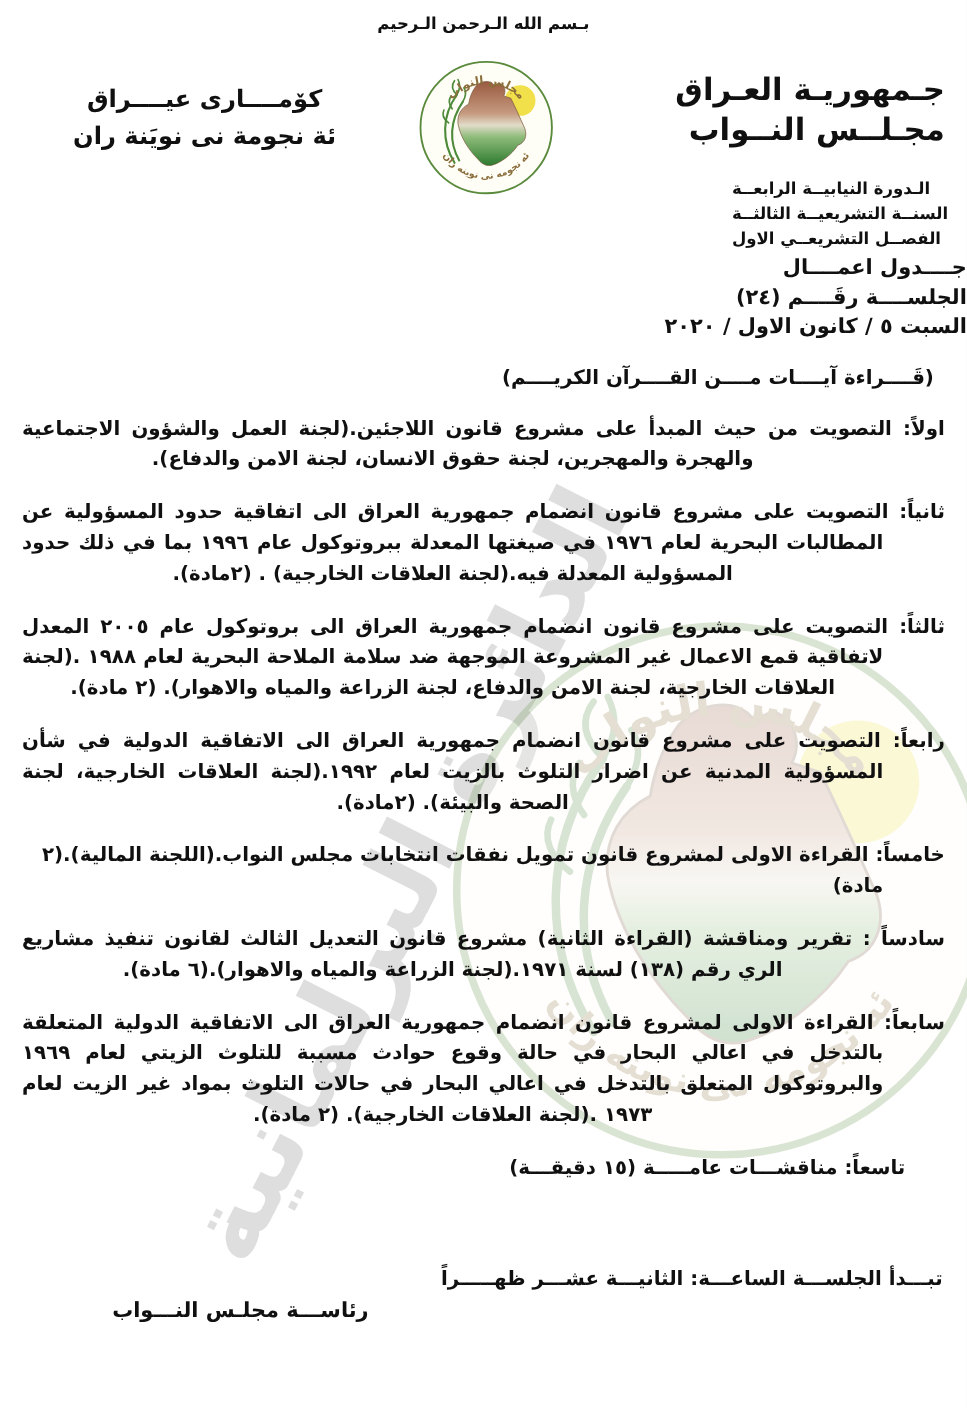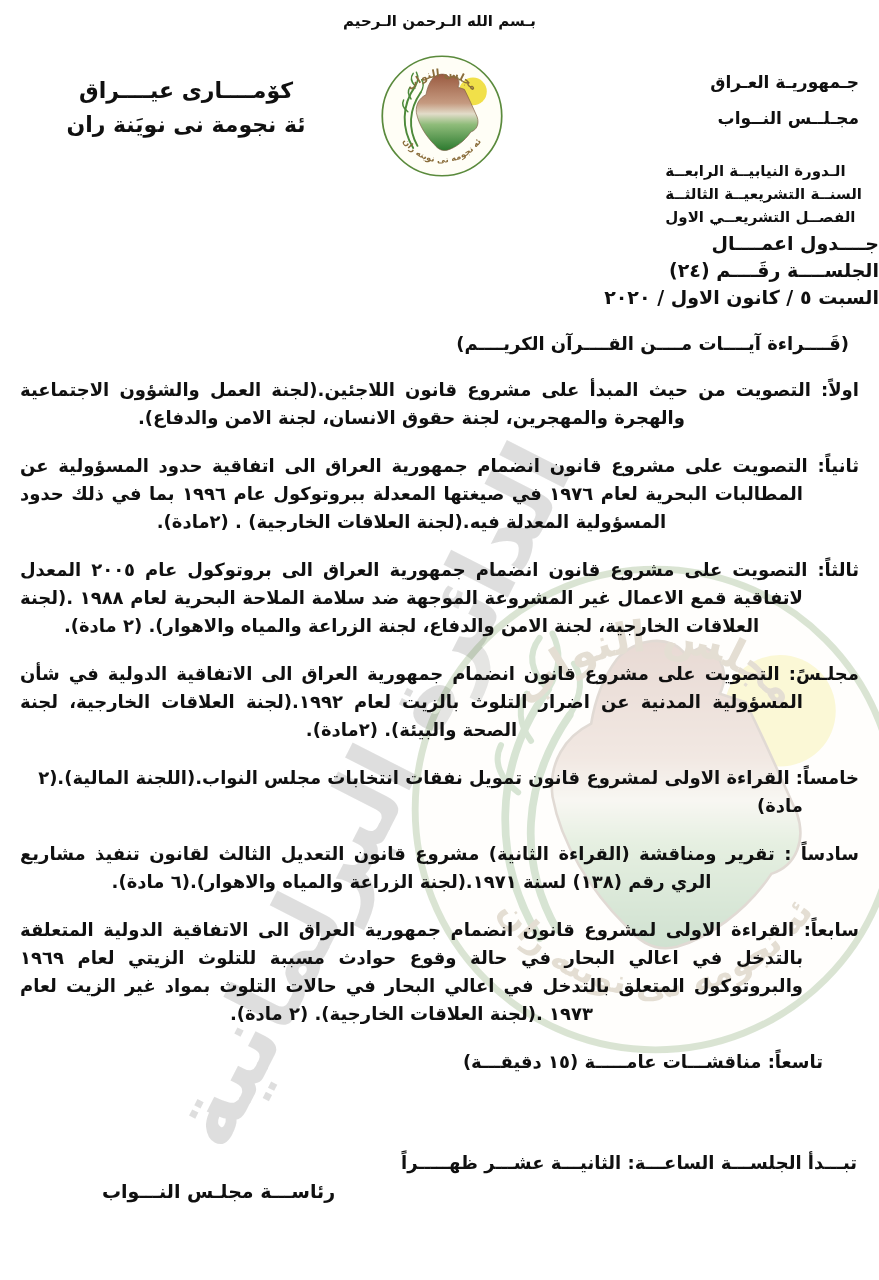--- a/index.html
+++ b/index.html
@@ -15,21 +15,21 @@
     font-size:95px;font-weight:bold;white-space:nowrap;
     color:#8d8d8d;opacity:.28;direction:rtl;
   }
   .wm-logo{position:absolute;left:398px;top:552px;width:515px;height:515px;z-index:0;opacity:.22;}
   
   .content{position:absolute;inset:0;z-index:1;}
   .basmala{position:absolute;top:12px;left:0;right:0;text-align:center;
     font-size:15px;font-weight:bold;letter-spacing:1px;}
   .logo{position:absolute;left:378px;top:52px;width:128px;height:128px;}
   .hdr-right{position:absolute;right:20px;top:64px;text-align:right;
-    font-size:17px;font-weight:bold;line-height:36px;}
+    font-size:28px;font-weight:bold;line-height:36px;}
   .hdr-meta{position:absolute;right:17px;top:160px;text-align:left;
     font-size:15px;font-weight:bold;line-height:23px;}
   .hdr-left{position:absolute;left:38px;top:74px;width:296px;text-align:left;
     font-size:22px;font-weight:bold;line-height:34px;}
   .hdr-left div{text-align:center;}
   .title{position:absolute;top:230px;left:0;right:0;text-align:right;
     font-weight:bold;font-size:19px;line-height:27px;}
   .quran{position:absolute;top:333px;right:30px;font-size:18px;font-weight:bold;}
   .items{position:absolute;top:376px;right:20px;left:20px;
     font-size:18px;font-weight:bold;line-height:28px;}
@@ -115,21 +115,21 @@
       <div>الجلســــة رقَــــم (٢٤)</div>
       <div>السبت ٥ / كانون الاول / ٢٠٢٠</div>
     </div>
 
     <div class="quran">(قَــــراءة آيــــات مــــن القــــرآن الكريــــم)</div>
 
     <div class="items">
       <p class="item"><span>اولاً:</span> <span>التصويت من حيث المبدأ على مشروع قانون اللاجئين.(لجنة العمل والشؤون الاجتماعية والهجرة والمهجرين، لجنة حقوق الانسان، لجنة الامن والدفاع).</span></p>
       <p class="item"><span>ثانياً:</span> <span>التصويت على مشروع قانون انضمام جمهورية العراق الى اتفاقية حدود المسؤولية عن المطالبات البحرية لعام ١٩٧٦ في صيغتها المعدلة ببروتوكول عام ١٩٩٦ بما في ذلك حدود المسؤولية المعدلة فيه.(لجنة العلاقات الخارجية) . (٢مادة).</span></p>
       <p class="item"><span>ثالثاً:</span> <span>التصويت على مشروع قانون انضمام جمهورية العراق الى بروتوكول عام ٢٠٠٥ المعدل لاتفاقية قمع الاعمال غير المشروعة الموجهة ضد سلامة الملاحة البحرية لعام ١٩٨٨ .(لجنة العلاقات الخارجية، لجنة الامن والدفاع، لجنة الزراعة والمياه والاهوار). (٢ مادة).</span></p>
-      <p class="item"><span>مجلـسً:</span> <span>التصويت على مشروع قانون انضمام جمهورية العراق الى الاتفاقية الدولية في شأن المسؤولية المدنية عن اضرار التلوث بالزيت لعام ١٩٩٢.(لجنة العلاقات الخارجية، لجنة الصحة والبيئة). (٢مادة).</span></p>
+      <p class="item"><span>رابعاً:</span> <span>التصويت على مشروع قانون انضمام جمهورية العراق الى الاتفاقية الدولية في شأن المسؤولية المدنية عن اضرار التلوث بالزيت لعام ١٩٩٢.(لجنة العلاقات الخارجية، لجنة الصحة والبيئة). (٢مادة).</span></p>
       <p class="item single"><span>خامساً:</span> <span>القراءة الاولى لمشروع قانون تمويل نفقات انتخابات مجلس النواب.(اللجنة المالية).(٢ مادة)</span></p>
       <p class="item"><span>سادساً :</span> <span>تقرير ومناقشة (القراءة الثانية) مشروع قانون التعديل الثالث لقانون تنفيذ مشاريع الري رقم (١٣٨) لسنة ١٩٧١.(لجنة الزراعة والمياه والاهوار).(٦ مادة).</span></p>
       <p class="item"><span>سابعاً:</span> <span>القراءة الاولى لمشروع قانون انضمام جمهورية العراق الى الاتفاقية الدولية المتعلقة بالتدخل في اعالي البحار في حالة وقوع حوادث مسببة للتلوث الزيتي لعام ١٩٦٩ والبروتوكول المتعلق بالتدخل في اعالي البحار في حالات التلوث بمواد غير الزيت لعام ١٩٧٣ .(لجنة العلاقات الخارجية). (٢ مادة).</span></p>
       <p class="item single indented"><span>تاسعاً:</span> <span>مناقشـــات عامـــــة (١٥ دقيقـــة)</span></p>
     </div>
 
     <div class="f-time">تبـــدأ الجلســـة الساعـــة: الثانيـــة عشـــر ظهـــــراً</div>
     <div class="f-sig">رئاســـة مجلـس النـــواب</div>
 
   </div>

